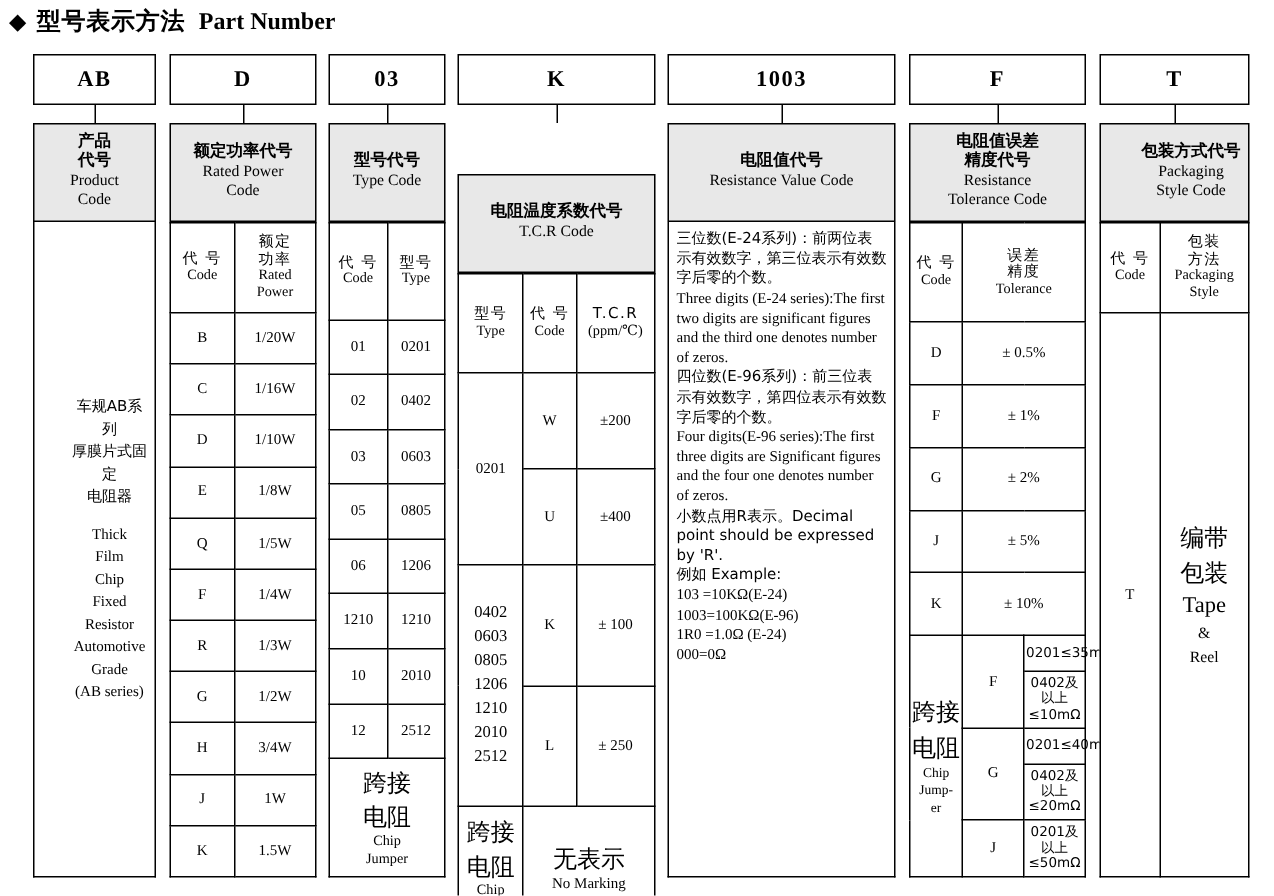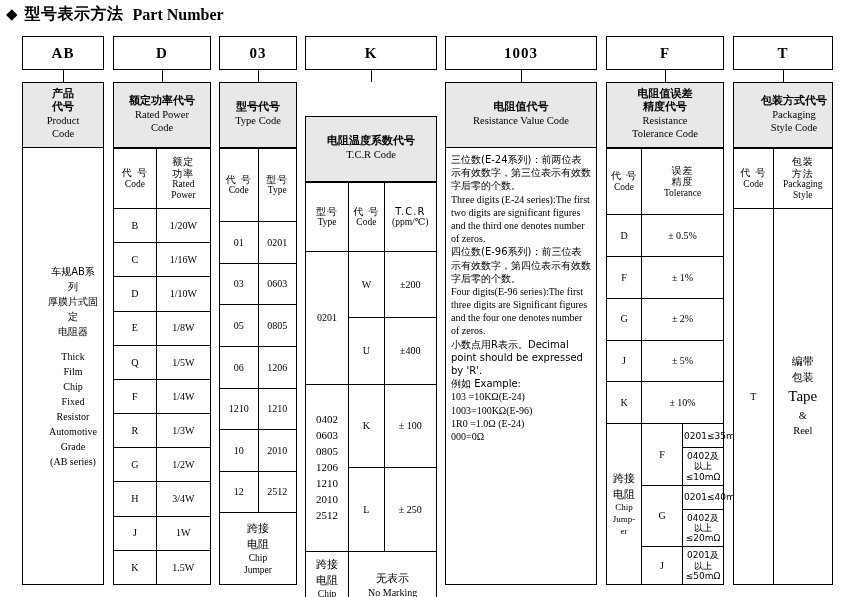--- a/index.html
+++ b/index.html
@@ -126,21 +126,21 @@
   .para {
     padding: 5px 5px 4px 5px;
     font-size: 10px;
     line-height: 1.32;
     text-align: left;
   }
   .para .en {
     font-family: "Liberation Serif", "DejaVu Serif", serif;
   }
   .midlabel {
-    font-size: 11px;
+    font-size: 16px;
     line-height: 1.45;
     text-align: center;
   }
   .en-serif { font-family: "Liberation Serif","DejaVu Serif",serif; }
 </style>
 </head>
 <body>
 
 <div id="page">
 
@@ -269,20 +269,24 @@
             <th>
               <span class="hcn">型号</span>
               <span class="hen">Type</span>
             </th>
           </tr>
           <tr>
             <td class="cellcode" style="height:34px;">01</td>
             <td class="cellcode">0201</td>
           </tr>
           <tr>
+            <td class="cellcode" style="height:34px;">02</td>
+            <td class="cellcode">0402</td>
+          </tr>
+          <tr>
             <td class="cellcode" style="height:34px;">03</td>
             <td class="cellcode">0603</td>
           </tr>
           <tr>
             <td class="cellcode" style="height:34px;">05</td>
             <td class="cellcode">0805</td>
           </tr>
           <tr>
             <td class="cellcode" style="height:34px;">06</td>
             <td class="cellcode">1206</td>

